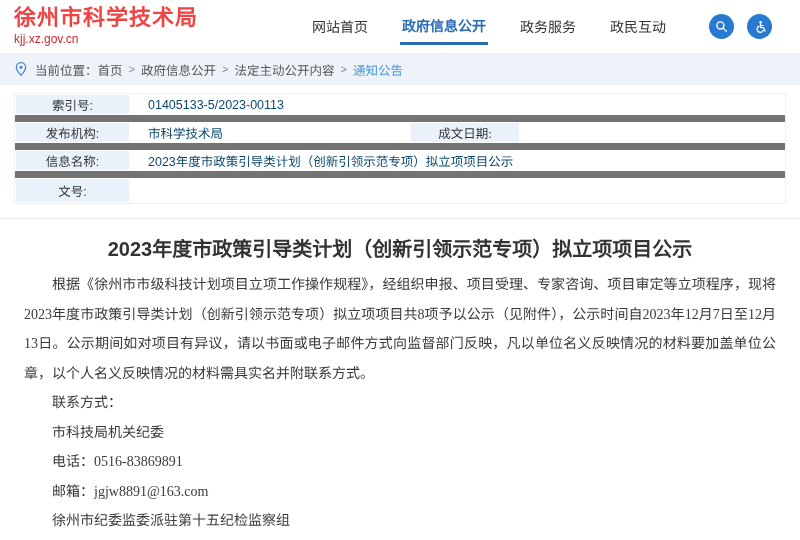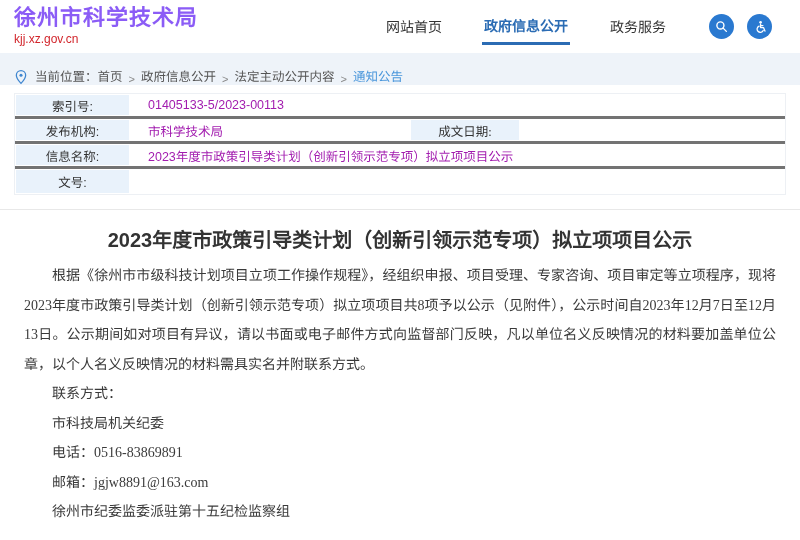--- a/index.html
+++ b/index.html
@@ -3,45 +3,45 @@
 <meta charset="utf-8">
 <style>
   * { margin:0; padding:0; box-sizing:border-box; }
   html,body { width:800px; height:540px; overflow:hidden; background:#fff;
     font-family:"Liberation Sans","DejaVu Sans",sans-serif; }
   .page { width:800px; height:540px; background:#fff; }
 
   
   .site-header { height:53px; display:flex; align-items:center; padding:0 28px 0 14px; background:#fff; }
   .logo-block { display:flex; flex-direction:column; cursor:pointer; }
-  .site-title { color:#8b5cf6; font-size:22px; font-weight:bold; letter-spacing:1px; line-height:24px; }
+  .site-title { color:#ef4444; font-size:22px; font-weight:bold; letter-spacing:1px; line-height:24px; }
   .site-url { color:#d2262c; font-size:12px; line-height:16px; margin-top:1px; }
   .header-right { margin-left:auto; display:flex; align-items:center; }
-  .main-nav { display:flex; align-items:center; gap:38px; margin-right:28px; }
+  .main-nav { display:flex; align-items:center; gap:30px; margin-right:28px; }
   .nav-item { font-size:14px; color:#333; cursor:pointer; padding:9px 2px 8px; line-height:16px; }
   .nav-item.active { color:#2b6cb4; font-weight:bold; border-bottom:3px solid #2b6cb4; }
   .icon-circle { width:25px; height:25px; border-radius:50%; background:#2a79d0; display:flex;
     align-items:center; justify-content:center; cursor:pointer; margin-left:13px; }
   .icon-circle svg { display:block; }
 
   
-  .breadcrumb-bar { height:32px; background:#eef3f9; display:flex; align-items:flex-end;
+  .breadcrumb-bar { height:32px; background:#eef3f9; display:flex; align-items:center;
     padding:0 14px; font-size:12.5px; color:#555; }
   .breadcrumb-bar .pin { margin-right:7px; display:flex; align-items:center; }
   .crumb { color:#555; text-decoration:none; cursor:pointer; }
   .crumb.current { color:#4a96db; }
   .crumb-sep { margin:0 6px; color:#888; font-size:11px; }
 
   
   .info-table { margin:8px 14px 0; border:1px solid #edf0f4; }
-  .it-row { display:flex; align-items:stretch; border-bottom:3px solid #737373; min-height:25px; }
+  .it-row { display:flex; align-items:stretch; border-bottom:7px solid #737373; min-height:25px; }
   .it-row:last-child { border-bottom:none; }
   .it-label { width:115px; background:#e9f2fb; color:#333; font-size:12.5px;
     display:flex; align-items:center; justify-content:center; border:1px solid #fff; }
-  .it-value { flex:1; font-size:12.5px; color:#a21caf; display:flex; align-items:center; padding-left:18px; }
+  .it-value { flex:1; font-size:12.5px; color:#0c4a6e; display:flex; align-items:center; padding-left:18px; }
   .it-label.second { width:110px; flex:none;font-family:Liberation Serif, serif; }
   .it-value.first { flex:none; width:280px;font-family:Liberation Mono, monospace; }
 
   
   .divider { border:none; border-top:1px solid #e8e8e8; margin-top:14px; }
   .article-title { text-align:center; font-size:20px; font-weight:bold; color:#333;
     margin-top:17px; line-height:26px; font-family:"Liberation Sans","DejaVu Sans",sans-serif; }
   .article-body { padding:8px 24px 0; font-family:"Liberation Serif","DejaVu Serif",serif;
     font-size:14px; color:#3a3a3a; }
   .article-body p { text-indent:2em; line-height:29.5px; text-align:justify; }
@@ -54,20 +54,21 @@
   <header class="site-header">
     <div class="logo-block">
       <span class="site-title">徐州市科学技术局</span>
       <span class="site-url">kjj.xz.gov.cn</span>
     </div>
     <div class="header-right">
       <nav class="main-nav">
         <span class="nav-item">网站首页</span>
         <span class="nav-item active">政府信息公开</span>
         <span class="nav-item">政务服务</span>
+        <span class="nav-item">政民互动</span>
       </nav>
       <div class="icon-circle">
         <svg width="13" height="13" viewBox="0 0 24 24">
           <circle cx="10" cy="10" r="6.5" fill="none" stroke="#fff" stroke-width="2.6"></circle>
           <line x1="15" y1="15" x2="21" y2="21" stroke="#fff" stroke-width="2.6" stroke-linecap="round"></line>
         </svg>
       </div>
       <div class="icon-circle">
         <svg width="14" height="14" viewBox="0 0 24 24">
           <circle cx="13" cy="4" r="2.2" fill="#fff"></circle>

